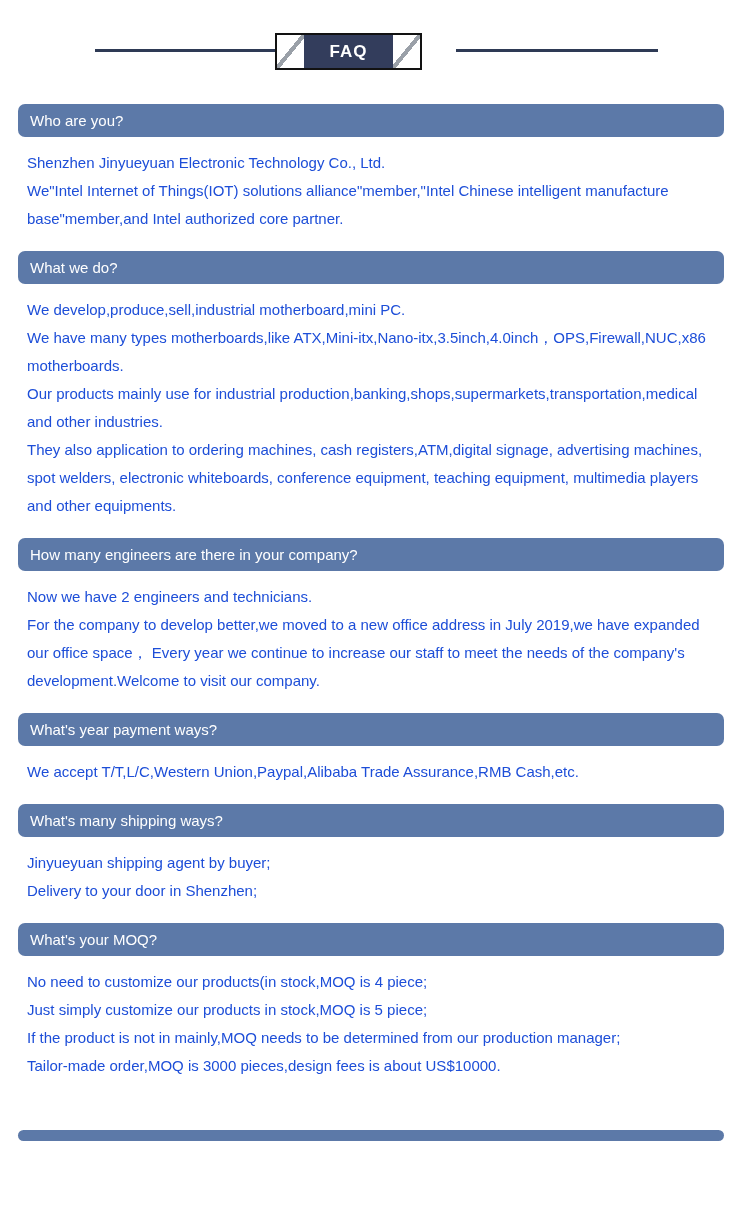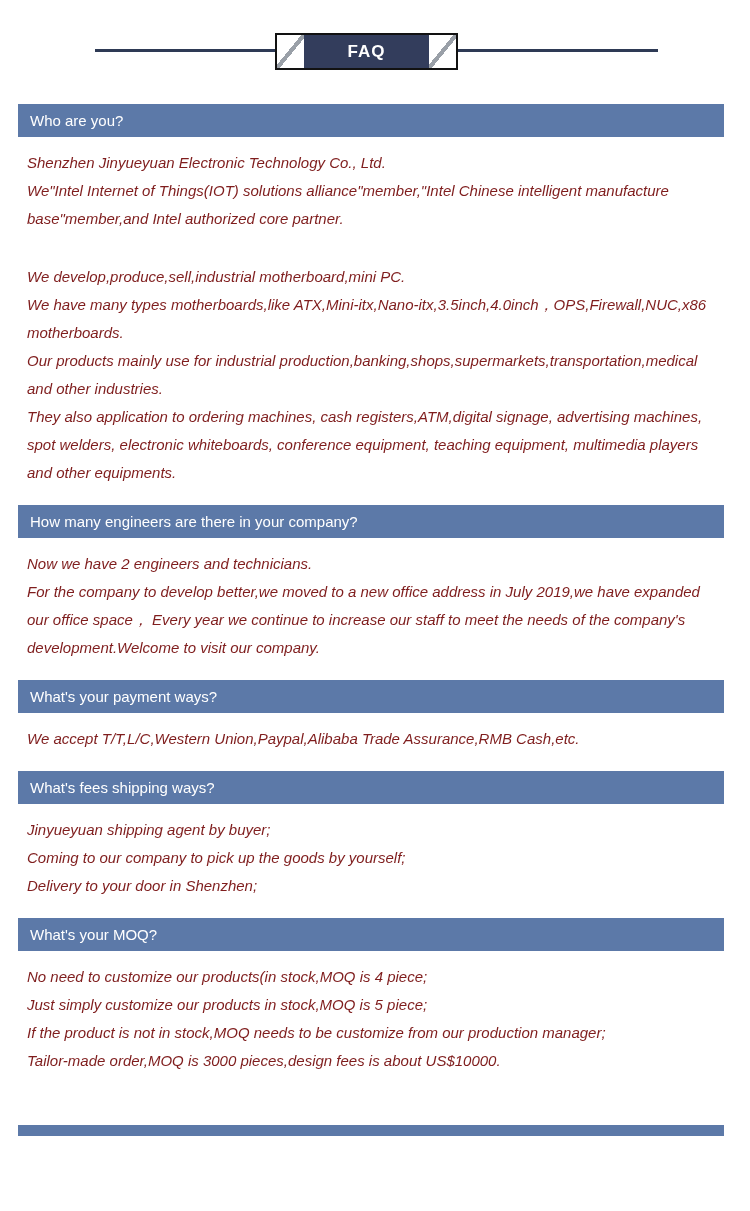--- a/index.html
+++ b/index.html
@@ -14,21 +14,21 @@
     overflow: hidden;
   }
 
   
   .faq-header { position: relative; height: 37px; margin-top: 33px; margin-bottom: 34px; }
   .faq-line { position: absolute; top: 16px; height: 3px; background: #2e3a55; }
   .faq-line.left  { left: 95px;  width: 182px; }
   .faq-line.right { left: 456px; width: 202px; }
   .faq-box {
     position: absolute; left: 275px; top: 0;
-    width: 183px; height: 37px;
+    width: 147px; height: 37px;
     border: 2px solid #121212;
     background: #ffffff;
     display: flex;
     align-items: stretch;
   }
   .faq-box .slash {
     width: 27px;
     background: linear-gradient(to bottom right, transparent 45%, #9aa0a8 45%, #9aa0a8 55%, transparent 55%);
   }
   .faq-box .center {
@@ -43,27 +43,27 @@
 
   
   .qbar {
     margin: 0 26px 0 18px;
     height: 33px;
     background: #5c79a8;
     color: #ffffff;
     font-size: 15px;
     display: flex; align-items: center;
     padding-left: 12px;
+    border-radius: 7px;
   }
   .answers { margin: 0 28px 0 27px; padding: 12px 0 18px; }
   .answers p {
     font-size: 15px;
     line-height: 28px;
-    color: #7f1d1d;
-    font-style: italic;
+    color: #1d4ed8;
   }
 
   
   .qbar.partial { height: 11px; margin-top: 32px; }
 </style>
 </head>
 <body>
 
 <div id="page">
 
@@ -81,65 +81,67 @@
     <div class="qbar">
       <span>Who are you?</span>
     </div>
     <div class="answers">
       <p>Shenzhen Jinyueyuan Electronic Technology Co., Ltd.</p>
       <p>We"Intel Internet of Things(IOT) solutions alliance"member,"Intel Chinese intelligent manufacture base"member,and Intel authorized core partner.</p>
     </div>
   </section>
 
   <section>
+    <div class="qbar">
+      <span>What we do?</span>
+    </div>
     <div class="answers">
       <p>We develop,produce,sell,industrial motherboard,mini PC.</p>
       <p>We have many types motherboards,like ATX,Mini-itx,Nano-itx,3.5inch,4.0inch，OPS,Firewall,NUC,x86 motherboards.</p>
       <p>Our products mainly use for industrial production,banking,shops,supermarkets,transportation,medical and other industries.</p>
       <p>They also application to ordering machines, cash registers,ATM,digital signage, advertising machines, spot welders, electronic whiteboards, conference equipment, teaching equipment, multimedia players and other equipments.</p>
     </div>
   </section>
 
   <section>
     <div class="qbar">
       <span>How many engineers are there in your company?</span>
     </div>
     <div class="answers">
       <p>Now we have 2 engineers and technicians.</p>
       <p>For the company to develop better,we moved to a new office address in July 2019,we have expanded our office space， Every year we continue to increase our staff to meet the needs of the company's development.Welcome to visit our company.</p>
     </div>
   </section>
 
   <section>
     <div class="qbar">
-      <span>What's your payment ways?</span>
+      <span>What's year payment ways?</span>
     </div>
     <div class="answers">
       <p>We accept T/T,L/C,Western Union,Paypal,Alibaba Trade Assurance,RMB Cash,etc.</p>
     </div>
   </section>
 
   <section>
     <div class="qbar">
-      <span>What's fees shipping ways?</span>
+      <span>What's many shipping ways?</span>
     </div>
     <div class="answers">
       <p>Jinyueyuan shipping agent by buyer;</p>
-      <p>Coming to our company to pick up the goods by yourself;</p>
       <p>Delivery to your door in Shenzhen;</p>
     </div>
   </section>
 
   <section>
     <div class="qbar">
       <span>What's your MOQ?</span>
     </div>
     <div class="answers">
       <p>No need to customize our products(in stock,MOQ is 4 piece;</p>
       <p>Just simply customize our products in stock,MOQ is 5 piece;</p>
-      <p>If the product is not in stock,MOQ needs to be customize from our production manager;</p>
+      <p>If the product is not in mainly,MOQ needs to be determined from our production manager;</p>
       <p>Tailor-made order,MOQ is 3000 pieces,design fees is about US$10000.</p>
     </div>
   </section>
 
   <div class="qbar partial"></div>
 
 </div>
 
 </body></html>

